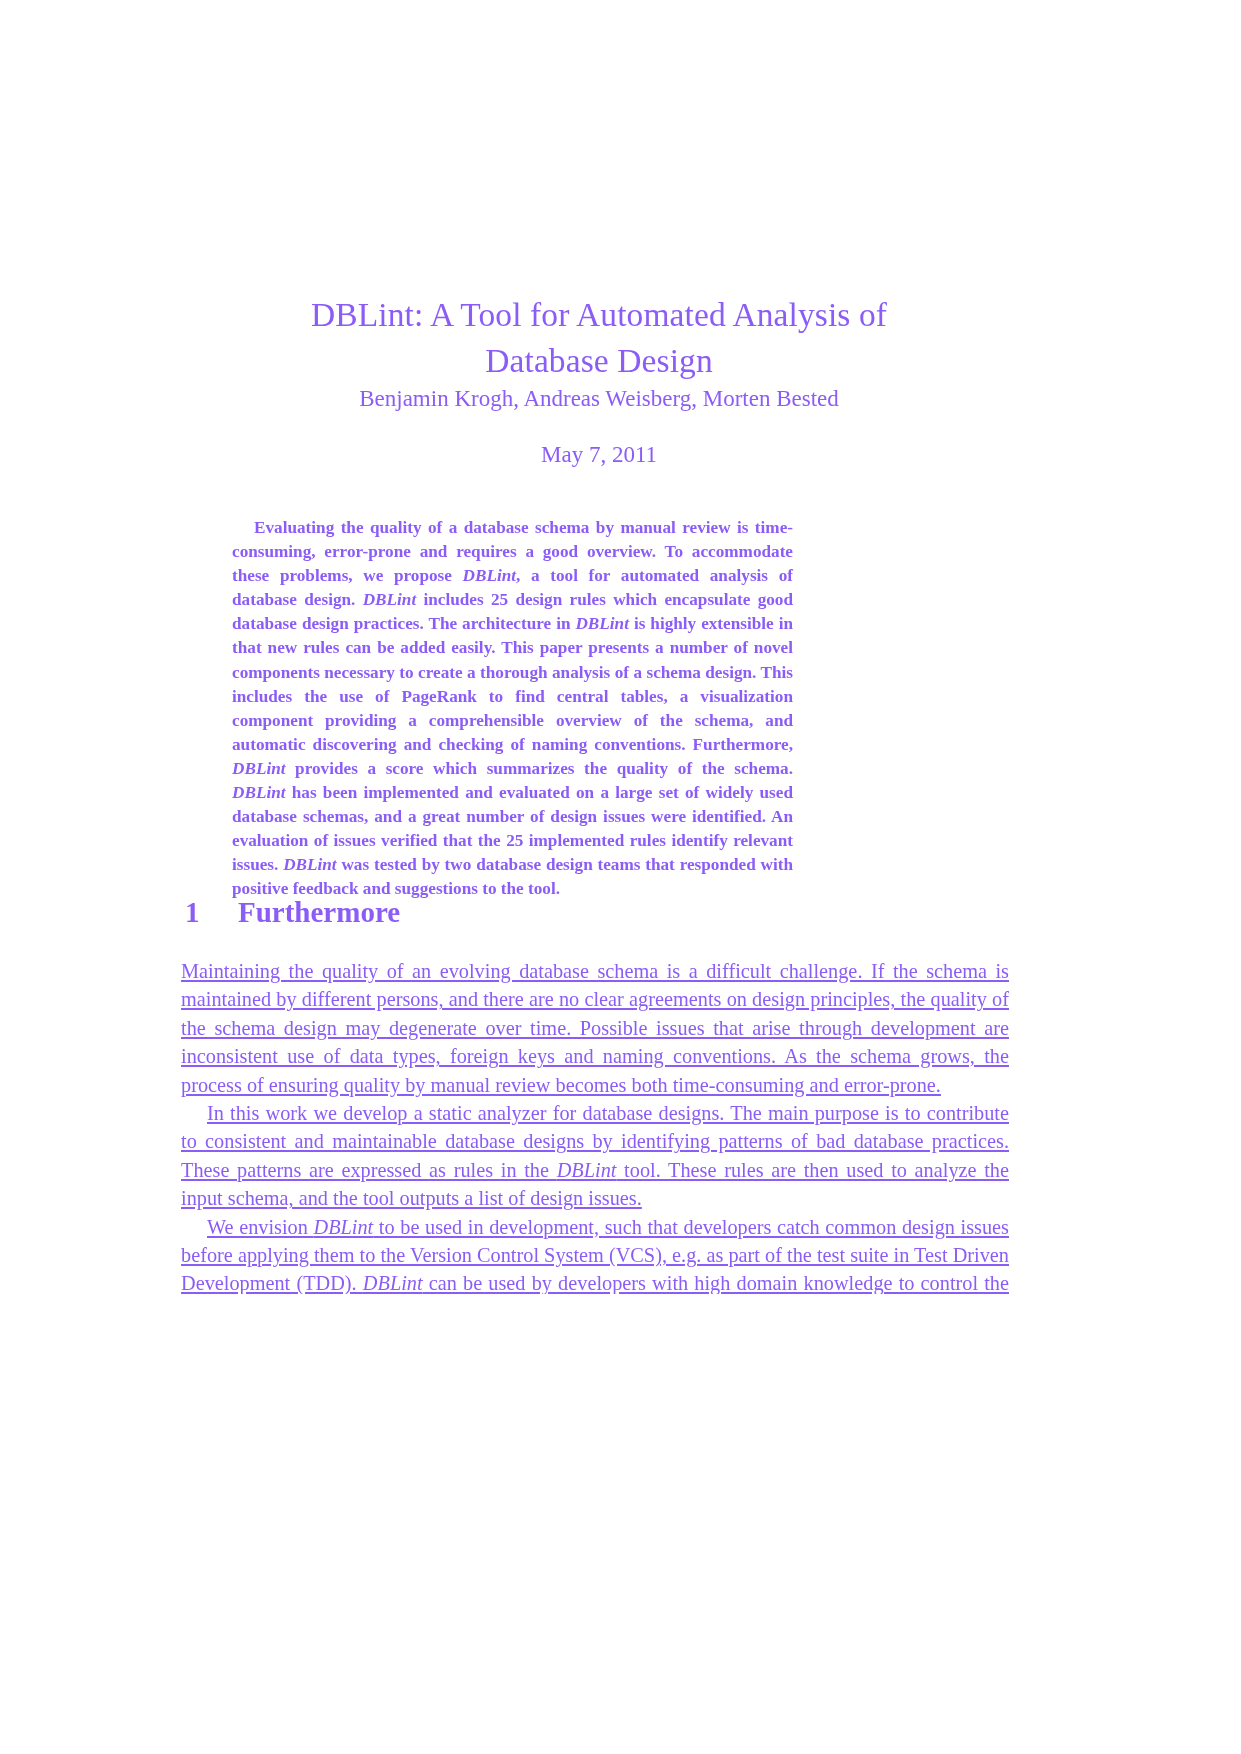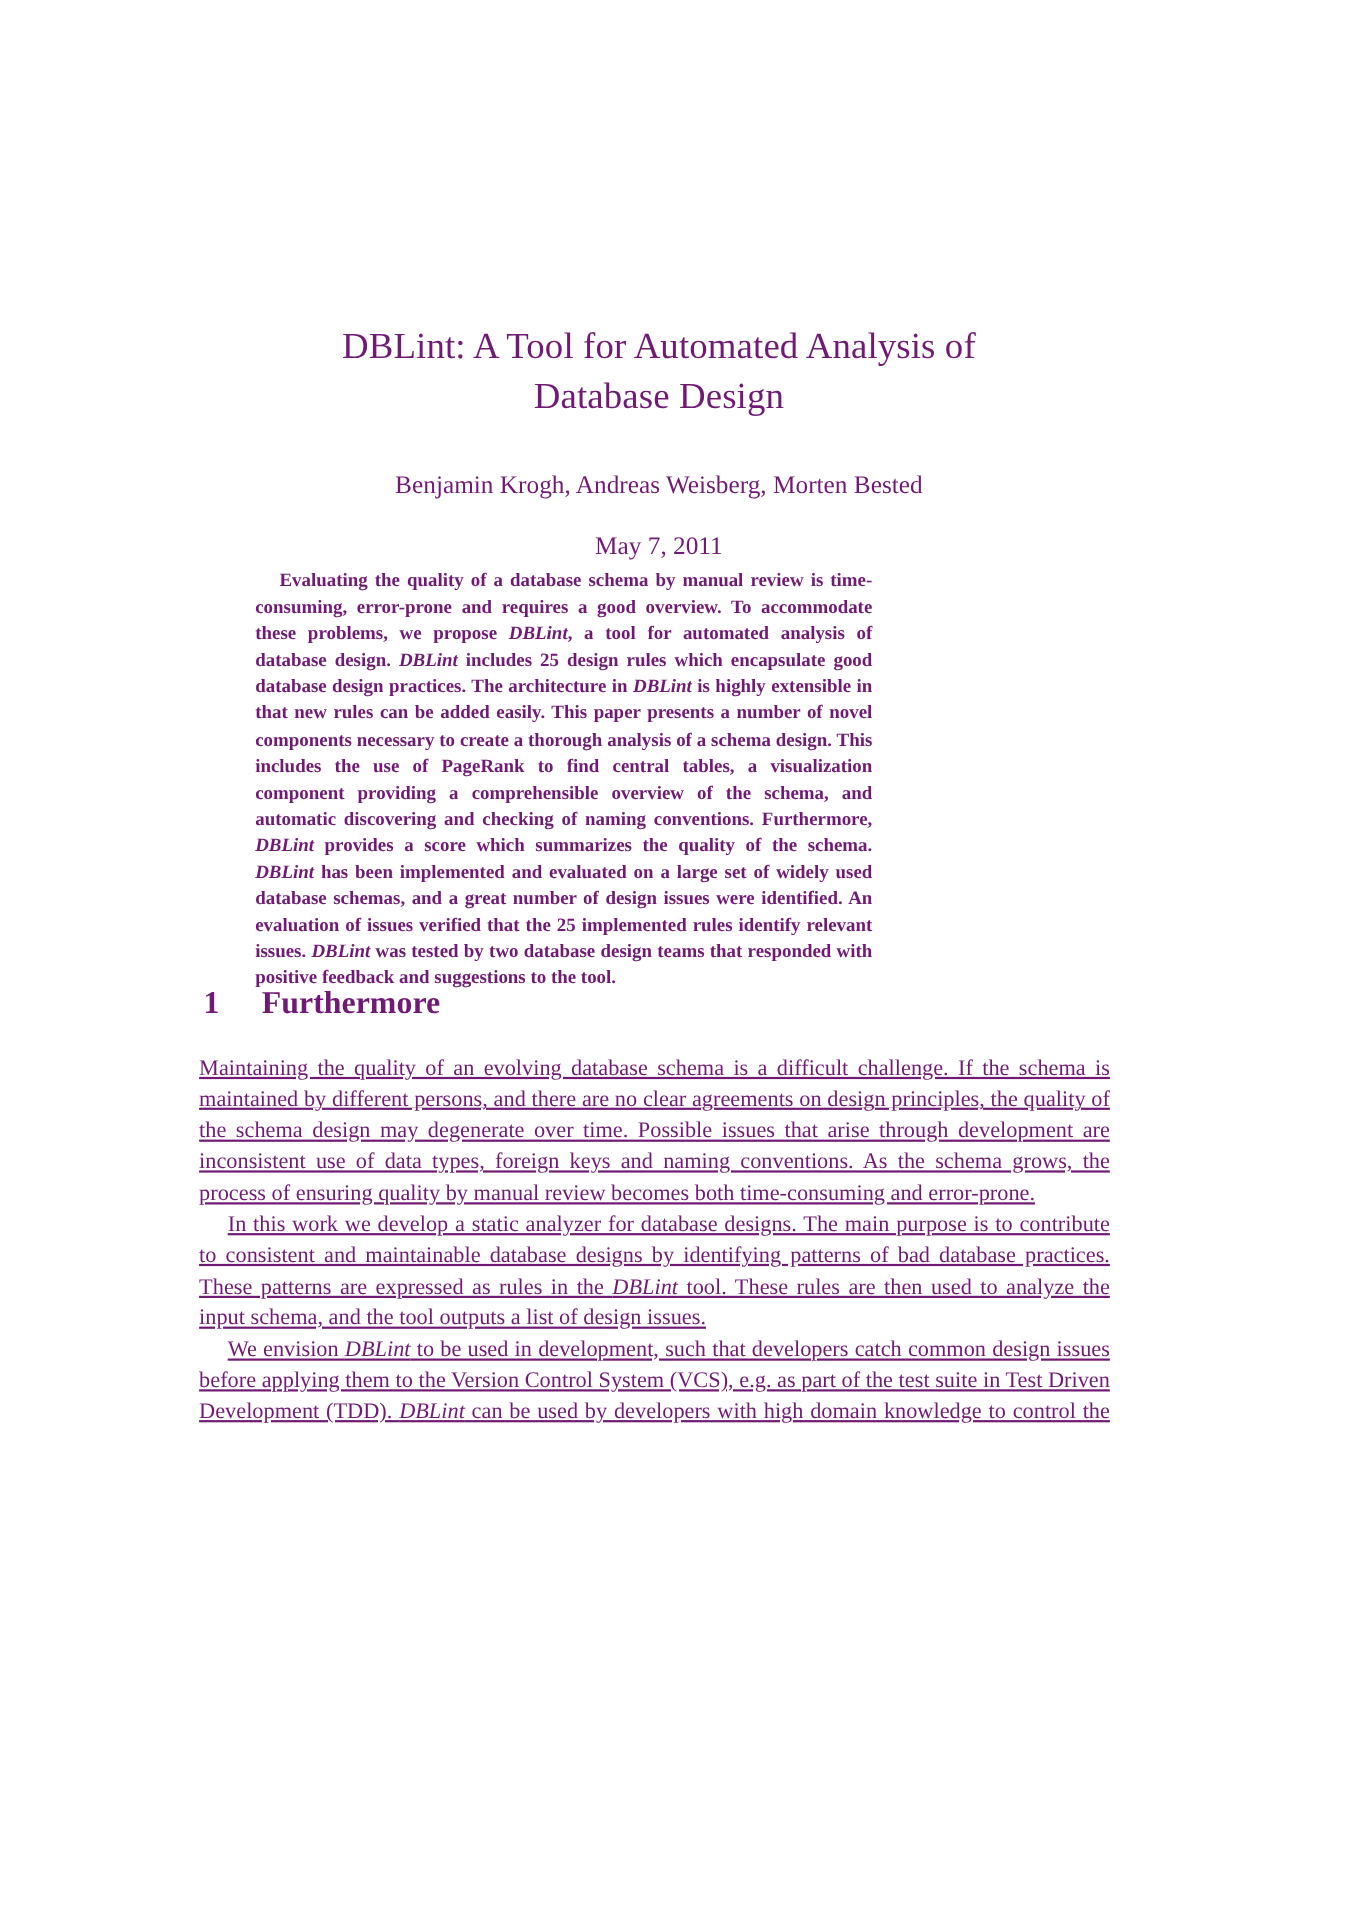--- a/index.html
+++ b/index.html
@@ -6,41 +6,40 @@
     margin: 0;
     padding: 0;
     background: #ffffff;
   }
   .page {
     position: relative;
     width: 1241px;
     height: 1294px;
     background: #ffffff;
     font-family: "Liberation Serif", "DejaVu Serif", serif;
-    color: #701a75;
+    color: #8b5cf6;
     overflow: hidden;
   }
 
   
   .title-block {
     position: absolute;
     left: 185px;
     top: 292px;
     width: 828px;
     text-align: center;
   }
   .doc-title {
     font-size: 33.5px;
     line-height: 46px;
     font-weight: normal;
     letter-spacing: 0.1px;
     margin: 0;
   }
   .authors {
-    margin-top: 42px;
     font-size: 23px;
     line-height: 30px;
   }
   .date {
     margin-top: 26px;
     font-size: 23px;
     line-height: 30px;
   }
 
   

